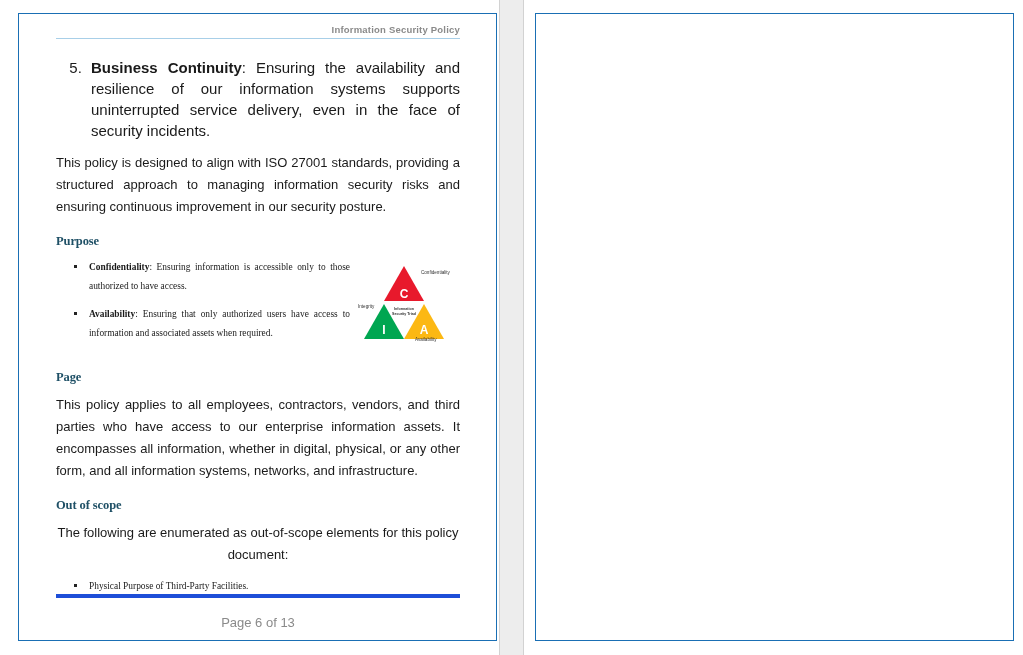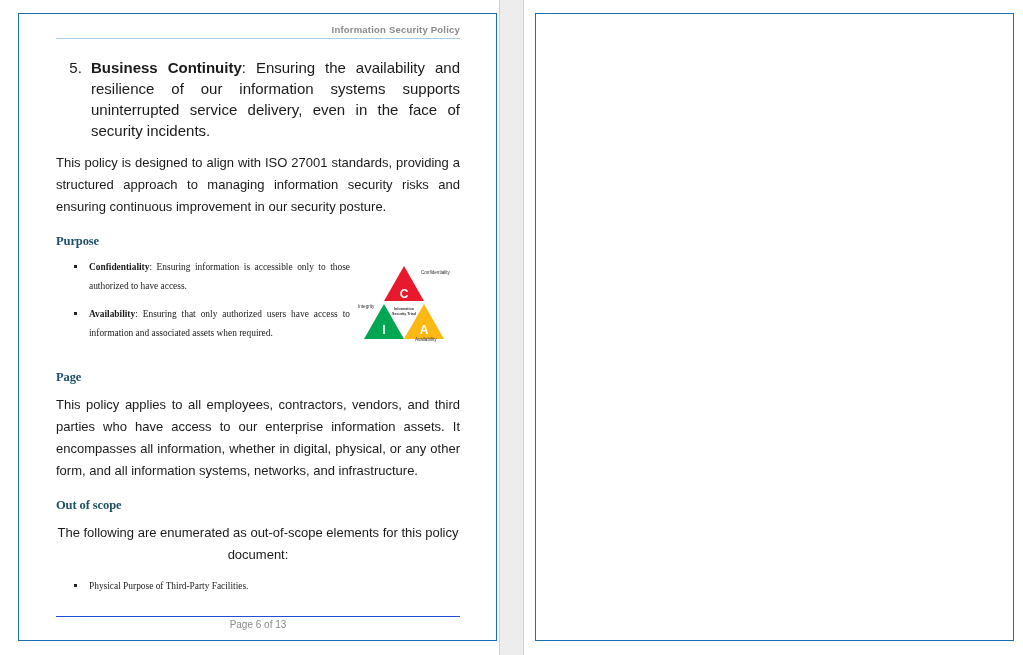--- a/index.html
+++ b/index.html
@@ -83,24 +83,24 @@
     padding-bottom: 3px;
     border-bottom: 1px solid #a8cfe8;
     margin-bottom: 18px;
   }
   .pg-footer {
     position: absolute;
     bottom: 0;
     left: 0;
     width: 100%;
     box-sizing: border-box;
-    border-top: 1px solid #1d4ed8;
-    padding-top: 2px;
+    border-top: 4px solid #1d4ed8;
+    padding-top: 17px;
     text-align: center;
-    font-size: 10px;
+    font-size: 13px;
     color: #8a8a8a;
   }
 
   h2.sec-heading {
     font-size: 12.5px;
     font-weight: bold;
     color: #1f5066;
     margin: 16px 0 9px 0;
     letter-spacing: -0.1px;
     font-family: Liberation Serif, serif;

